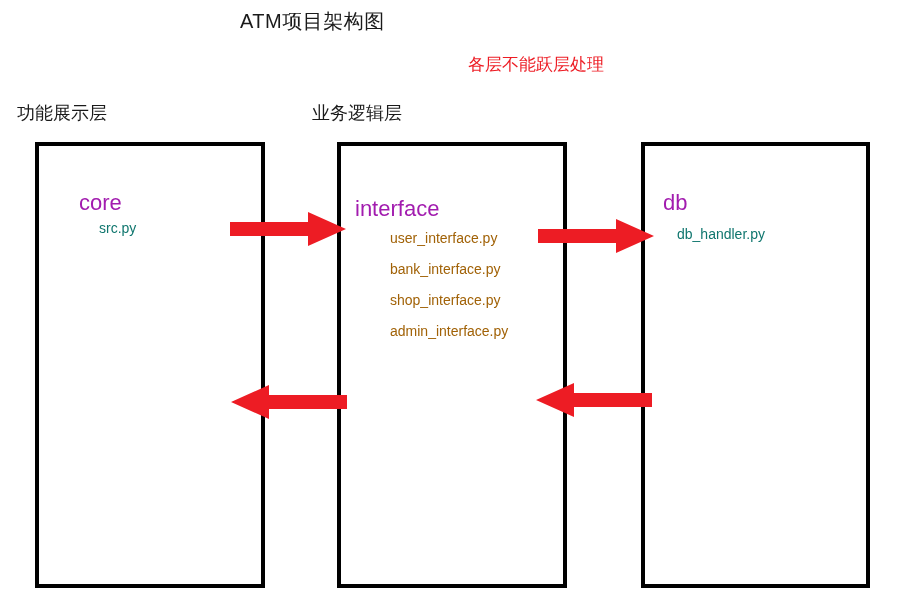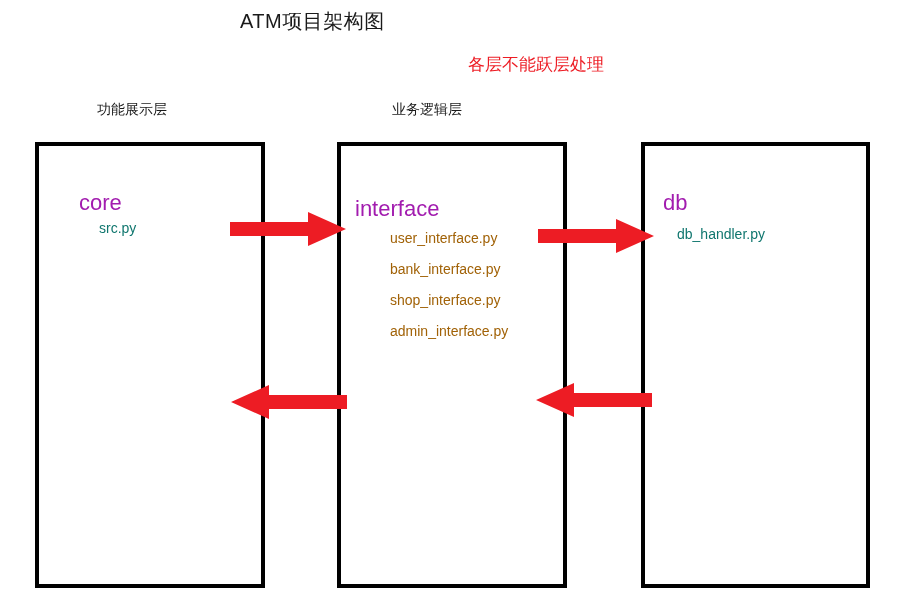--- a/index.html
+++ b/index.html
@@ -31,22 +31,22 @@
     top: 53px;
     font-size: 17px;
     font-weight: normal;
     color: #ed1c24;
     margin-left: 12px;
   }
   .col-header {
     position: absolute;
     top: 101px;
     width: 230px;
-    text-align: center;
-    font-size: 14px;
+    text-align: left;
+    font-size: 18px;
     color: #1a1a1a;
   }
   .h1 { left: 17px; }
   .h2 { left: 312px; }
   .h3 { left: 622px; }
   .layer-box {
     position: absolute;
     top: 142px;
     height: 446px;
     width: 230px;

